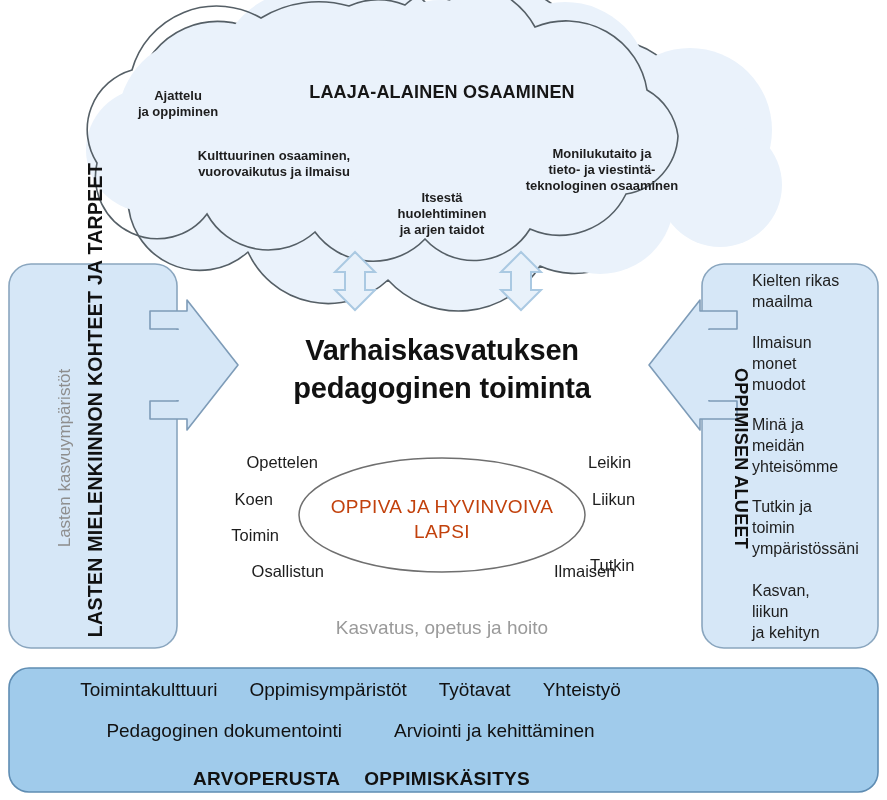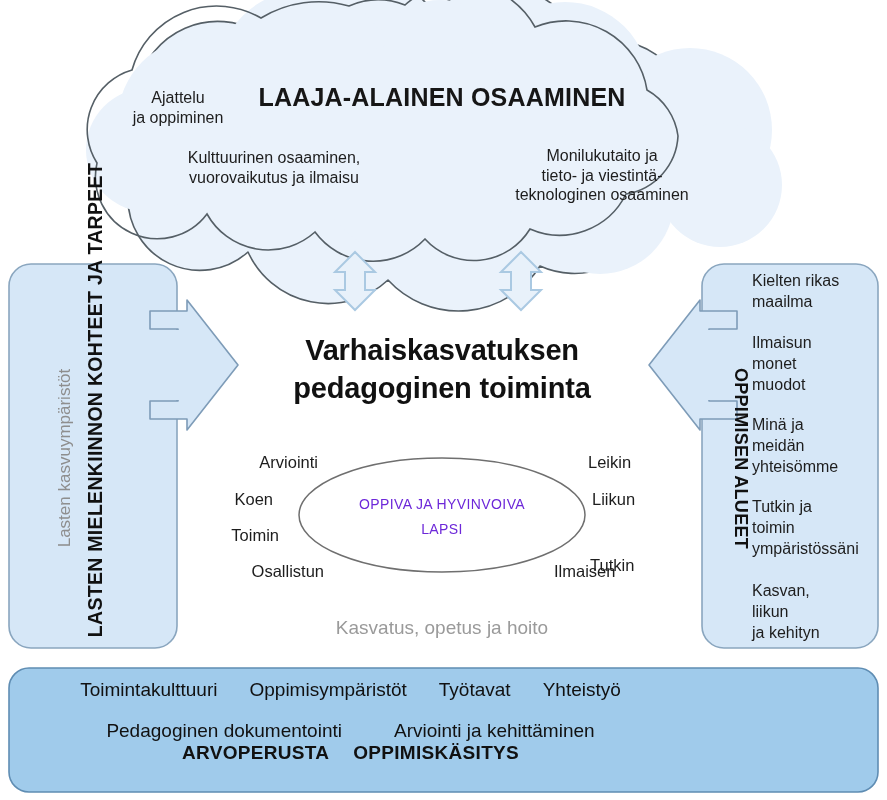--- a/index.html
+++ b/index.html
@@ -38,28 +38,28 @@
   }
   .ctr {
     text-align: center;
     transform: translateX(-50%);
   }
   .lft { text-align: left; }
   .rgt { text-align: right; transform: translateX(-100%); }
 
   
   .cloud-title {
-    font-size: 25px;
+    font-size: 18px;
     font-weight: 700;
     letter-spacing: 0.2px;
     color: #161616;
   }
   .cloud-item {
-    font-size: 16px;
-    font-weight: 400;
+    font-size: 13px;
+    font-weight: 700;
     color: #1d1d1d;
   }
 
   
   .vert-wrap {
     position: absolute;
     transform-origin: 50% 50%;
   }
   .vert-left-sub {
     font-size: 17px;
@@ -97,22 +97,22 @@
     font-weight: 700;
     color: #111111;
     line-height: 1.22;
     letter-spacing: -0.2px;
   }
   .verb {
     font-size: 16.5px;
     color: #1d1d1d;
   }
   .ellipse-label {
-    font-size: 14px;
-    color: #6d28d9;
+    font-size: 19px;
+    color: #c2410c;
     line-height: 1.3;
     letter-spacing: 0.4px;
   }
   .care-label {
     font-size: 19px;
     color: #9a9a9a;
   }
 
   
   .bottom-row {
@@ -208,20 +208,23 @@
 
     <rect x="9" y="668" width="869" height="124" rx="20" ry="20" fill="#a0cbeb" stroke="#5f8db3" stroke-width="1.6"></rect>
   </svg>
 
   <div class="txt ctr cloud-title" style="left:442px; top:82px;">LAAJA-ALAINEN OSAAMINEN</div>
 
   <div class="txt ctr cloud-item" style="left:178px; top:88px;">Ajattelu
 ja oppiminen</div>
   <div class="txt ctr cloud-item" style="left:274px; top:148px;">Kulttuurinen osaaminen,
 vuorovaikutus ja ilmaisu</div>
+  <div class="txt ctr cloud-item" style="left:442px; top:190px;">Itsestä
+huolehtiminen
+ja arjen taidot</div>
   <div class="txt ctr cloud-item" style="left:602px; top:146px;">Monilukutaito ja
 tieto- ja viestintä-
 teknologinen osaaminen</div>
 
   <div class="vert-wrap" style="left:-105px; top:448px; width:340px; transform:rotate(-90deg);">
     <div class="vert-left-sub" style="text-align:center;">Lasten kasvuympäristöt</div>
   </div>
   <div class="vert-wrap" style="left:-75px; top:455px; width:340px; transform:rotate(-90deg);">
     <div class="vert-left-main" style="text-align:center; line-height:1.25;">LASTEN MIELENKIINNON KOHTEET
 JA TARPEET</div>
@@ -242,38 +245,38 @@
   <div class="area-item" style="top:496px;">Tutkin ja
 toimin
 ympäristössäni</div>
   <div class="area-item" style="top:580px;">Kasvan,
 liikun
 ja kehityn</div>
 
   <div class="txt ctr centre-title" style="left:442px; top:333px;">Varhaiskasvatuksen</div>
   <div class="txt ctr centre-title" style="left:442px; top:371px;">pedagoginen toiminta</div>
 
-  <div class="txt rgt verb" style="left:318px; top:452px;">Arviointi</div>
+  <div class="txt rgt verb" style="left:318px; top:452px;">Opettelen</div>
   <div class="txt rgt verb" style="left:273px; top:489px;">Koen</div>
   <div class="txt rgt verb" style="left:279px; top:525px;">Toimin</div>
   <div class="txt rgt verb" style="left:324px; top:561px;">Osallistun</div>
 
   <div class="txt lft verb" style="left:588px; top:452px;">Leikin</div>
   <div class="txt lft verb" style="left:592px; top:489px;">Liikun</div>
   <div class="txt lft verb" style="left:590px; top:525px;margin-top:30px;">Tutkin</div>
   <div class="txt lft verb" style="left:554px; top:561px;">Ilmaisen</div>
 
   <div class="txt ctr ellipse-label" style="left:442px; top:495px;">OPPIVA JA HYVINVOIVA</div>
   <div class="txt ctr ellipse-label" style="left:442px; top:520px;">LAPSI</div>
 
   <div class="txt ctr care-label" style="left:442px; top:616px;">Kasvatus, opetus ja hoito</div>
 
   <div class="bottom-row bottom-r1" style="top:679px;">
     <span>Toimintakulttuuri</span><span>Oppimisympäristöt</span><span>Työtavat</span><span>Yhteistyö</span>
   </div>
   <div class="bottom-row bottom-r2" style="top:720px;">
     <span>Pedagoginen dokumentointi</span><span>Arviointi ja kehittäminen</span>
   </div>
-  <div class="bottom-row bottom-r3" style="top:742px;">
+  <div class="bottom-row bottom-r3" style="top:768px;padding-left:11px;">
     <span>ARVOPERUSTA</span><span>OPPIMISKÄSITYS</span>
   </div>
 
 </div>
 
 </body></html>

